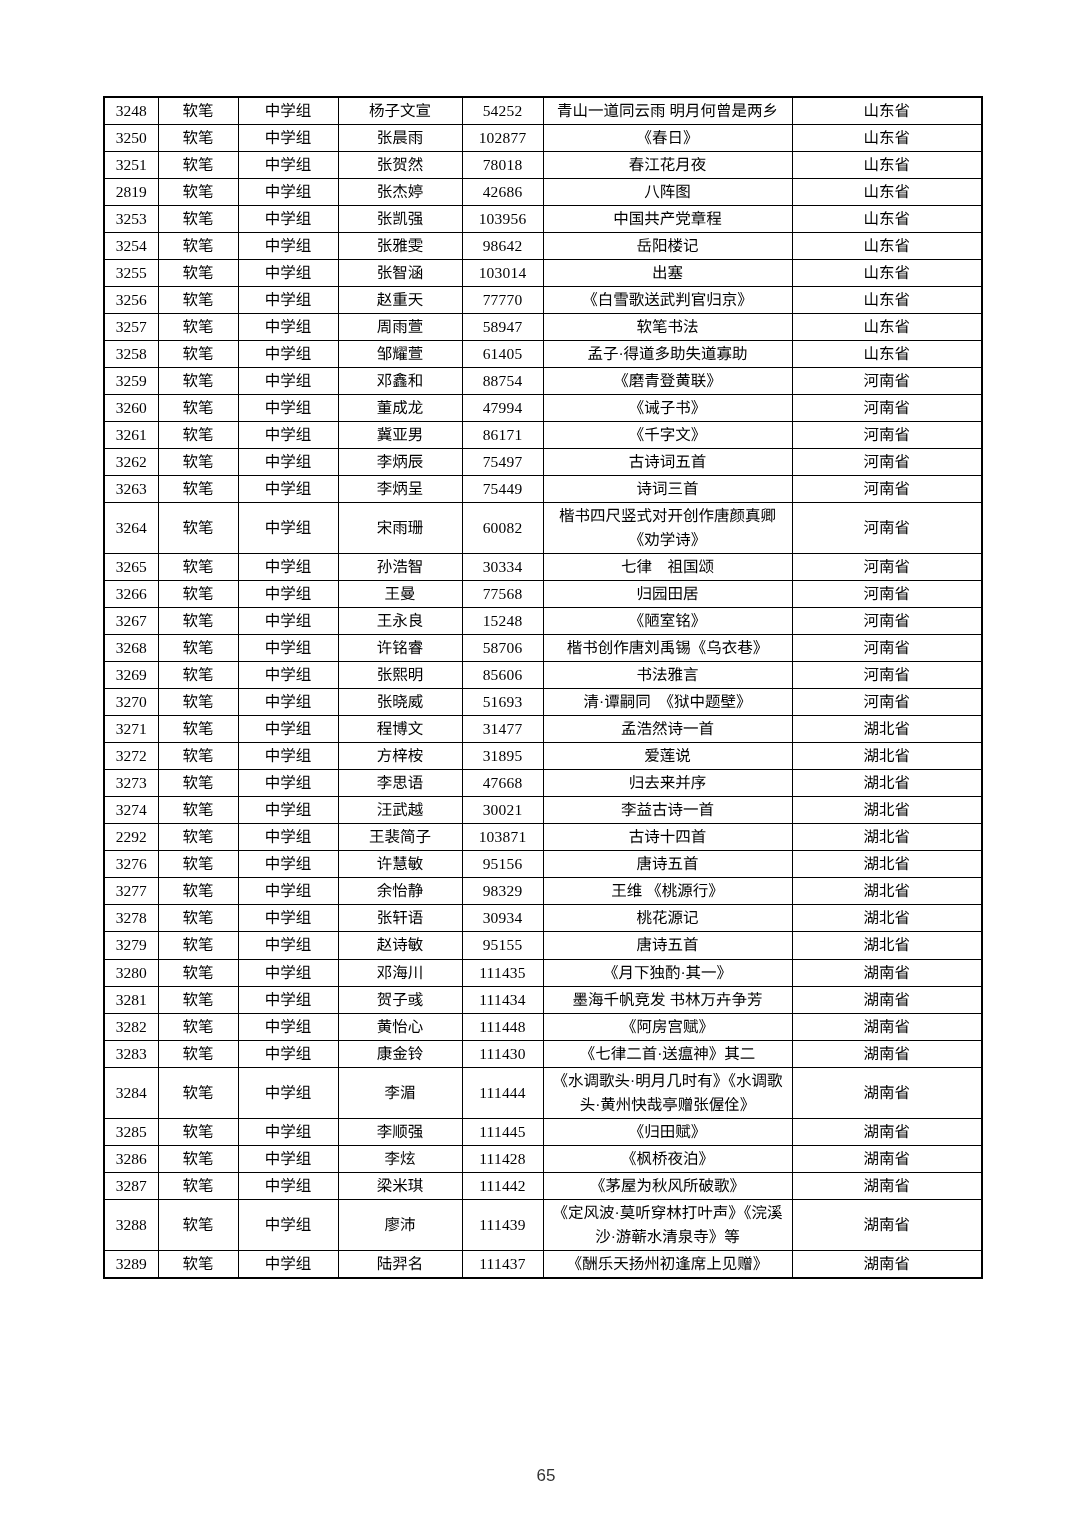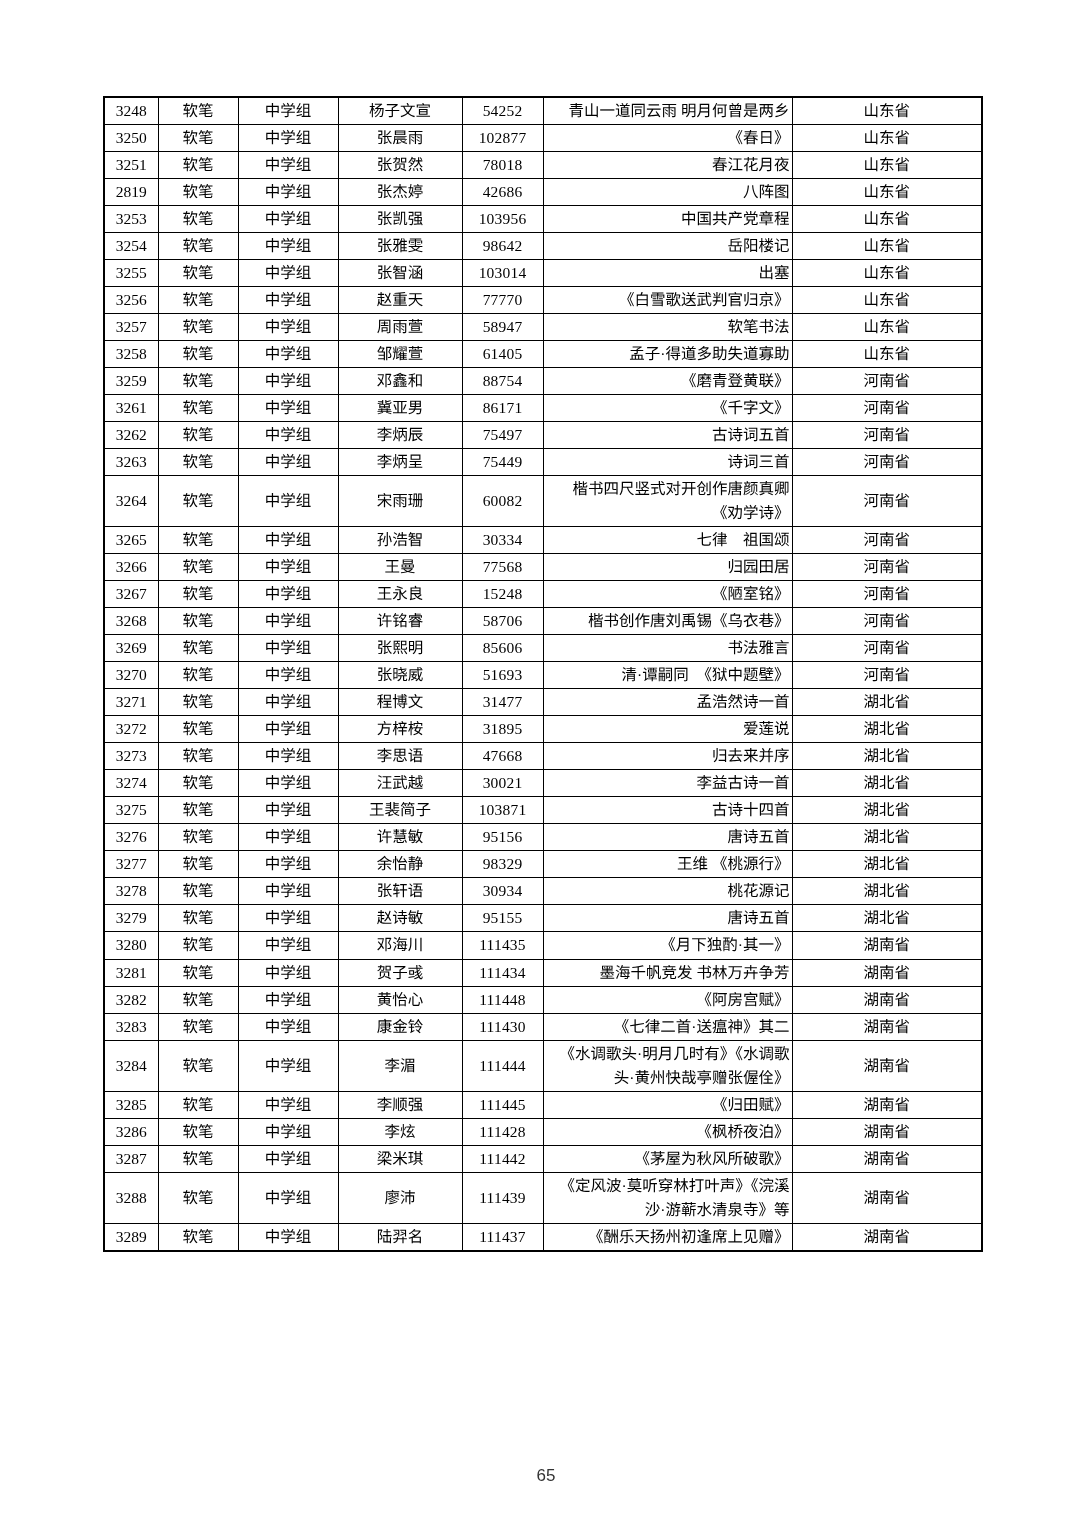--- a/index.html
+++ b/index.html
@@ -49,21 +49,21 @@
     font-size: 15.5px;
     line-height: 1.55;
     padding: 1px 2px;
     vertical-align: middle;
     word-break: break-all;
   }
   td.seq, td.cat, td.grp, td.name, td.code, td.region {
     text-align: center;
   }
   td.work {
-    text-align: right;
+    text-align: center;
     padding-left: 4px;
     margin-top: 48px;
   }
   td.code { letter-spacing: 0.2px; }
 
   .pagenum {
     position: absolute;
     top: 1466px;
     left: 0;
     width: 1080px;
@@ -183,20 +183,29 @@
           <tr>
             <td class="seq">3259</td>
             <td class="cat">软笔</td>
             <td class="grp">中学组</td>
             <td class="name">邓鑫和</td>
             <td class="code">88754</td>
             <td class="work">《磨青登黄联》</td>
             <td class="region">河南省</td>
           </tr>
           <tr>
+            <td class="seq">3260</td>
+            <td class="cat">软笔</td>
+            <td class="grp">中学组</td>
+            <td class="name">董成龙</td>
+            <td class="code">47994</td>
+            <td class="work">《诫子书》</td>
+            <td class="region">河南省</td>
+          </tr>
+          <tr>
             <td class="seq">3261</td>
             <td class="cat">软笔</td>
             <td class="grp">中学组</td>
             <td class="name">冀亚男</td>
             <td class="code">86171</td>
             <td class="work">《千字文》</td>
             <td class="region">河南省</td>
           </tr>
           <tr>
             <td class="seq">3262</td>
@@ -309,21 +318,21 @@
           <tr>
             <td class="seq">3274</td>
             <td class="cat">软笔</td>
             <td class="grp">中学组</td>
             <td class="name">汪武越</td>
             <td class="code">30021</td>
             <td class="work">李益古诗一首</td>
             <td class="region">湖北省</td>
           </tr>
           <tr>
-            <td class="seq">3275</td>
+            <td class="seq">2292</td>
             <td class="cat">软笔</td>
             <td class="grp">中学组</td>
             <td class="name">王裴简子</td>
             <td class="code">103871</td>
             <td class="work">古诗十四首</td>
             <td class="region">湖北省</td>
           </tr>
           <tr>
             <td class="seq">3276</td>
             <td class="cat">软笔</td>

